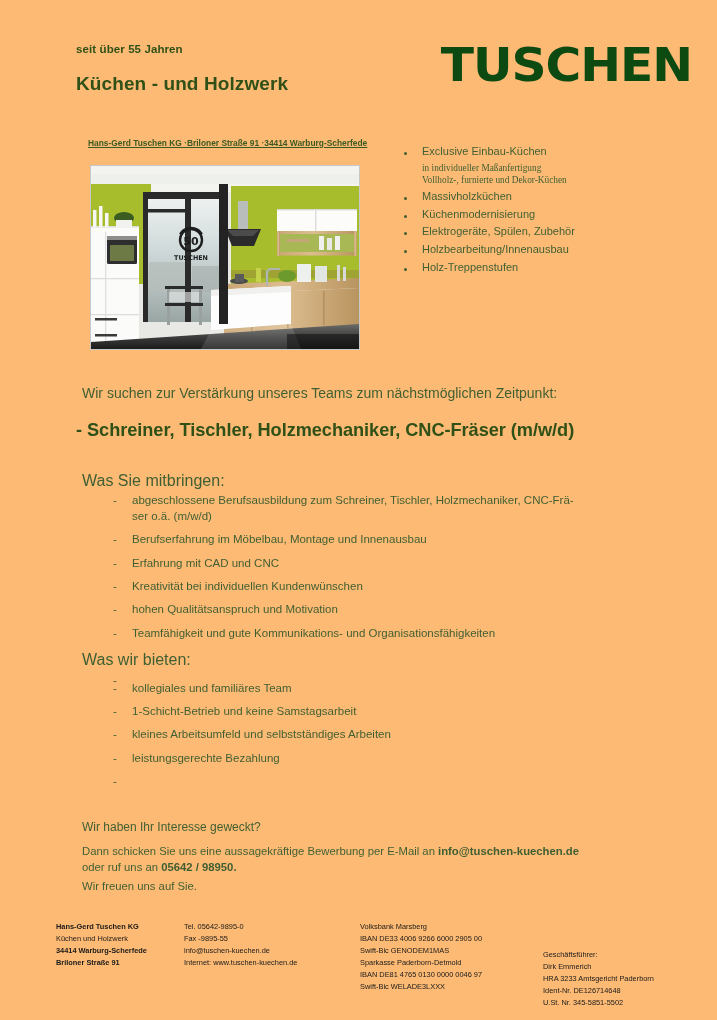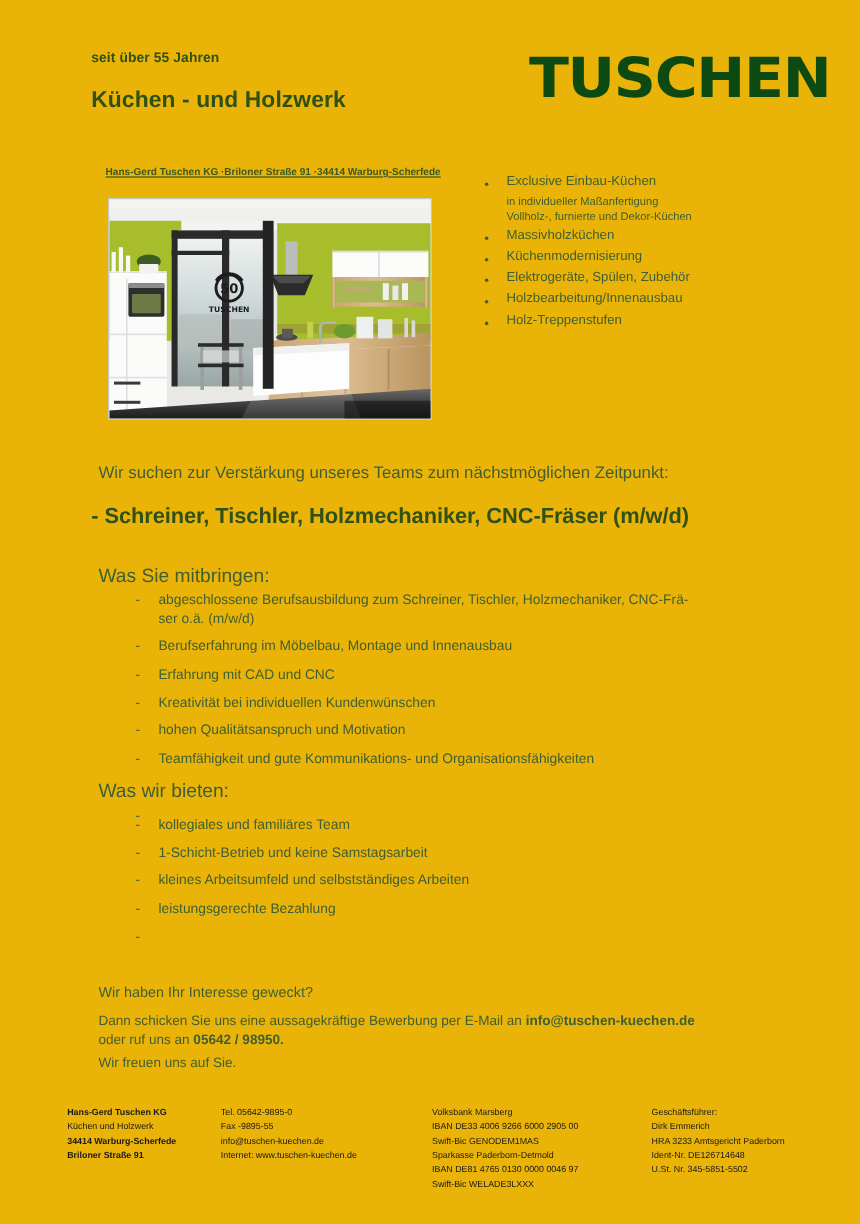--- a/index.html
+++ b/index.html
@@ -4,21 +4,21 @@
 <style>
   html, body {
     margin: 0;
     padding: 0;
     background: #ffffff;
   }
   .page {
     position: relative;
     width: 717px;
     height: 1020px;
-    background: #eab308;
+    background: #fdba74;
     font-family: "Liberation Sans", sans-serif;
     color: #1f1f1f;
     overflow: hidden;
   }
 
   
   .header {
     position: absolute;
     left: 0; top: 0;
     width: 717px;
@@ -98,20 +98,21 @@
     background: #3f5f32;
     border-radius: 50%;
   }
   .svc-sub {
     padding-left: 24px;
     font-size: 9.3px;
     color: #3f5f32;
     line-height: 1.32;
     margin-top: 1px;
     margin-bottom: 3px;
+    font-family: Liberation Serif, serif;
   }
 
   
   .job-intro {
     position: absolute;
     left: 82px; top: 385px;
     font-size: 14px;
     color: #3f5f32;
     white-space: nowrap;
   }
@@ -422,21 +423,21 @@
       <div>Internet: www.tuschen-kuechen.de</div>
     </div>
     <div class="fcol" style="left:360px;">
       <div>Volksbank Marsberg</div>
       <div>IBAN DE33 4006 9266 6000 2905 00</div>
       <div>Swift-Bic GENODEM1MAS</div>
       <div>Sparkasse Paderborn-Detmold</div>
       <div>IBAN DE81 4765 0130 0000 0046 97</div>
       <div>Swift-Bic WELADE3LXXX</div>
     </div>
-    <div class="fcol" style="left:543px;">
+    <div class="fcol" style="left:543px;margin-top:28px;">
       <div>Geschäftsführer:</div>
       <div>Dirk Emmerich</div>
       <div>HRA 3233 Amtsgericht Paderborn</div>
       <div>Ident-Nr. DE126714648</div>
       <div>U.St. Nr. 345-5851-5502</div>
     </div>
   </div>
 
 </div>
 

